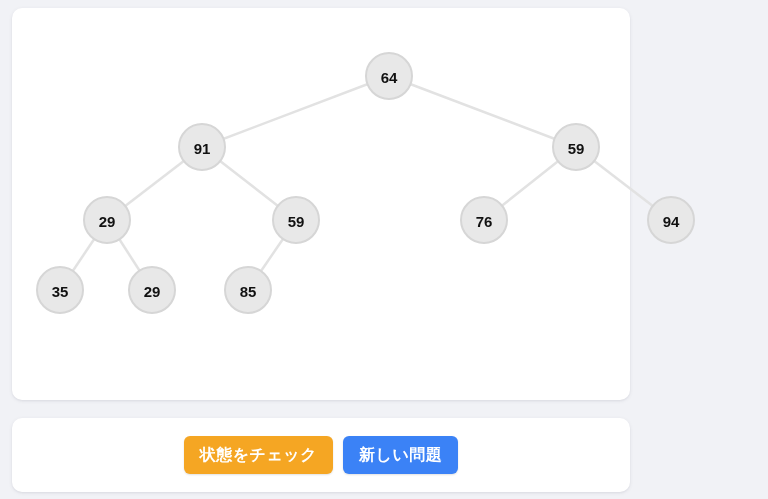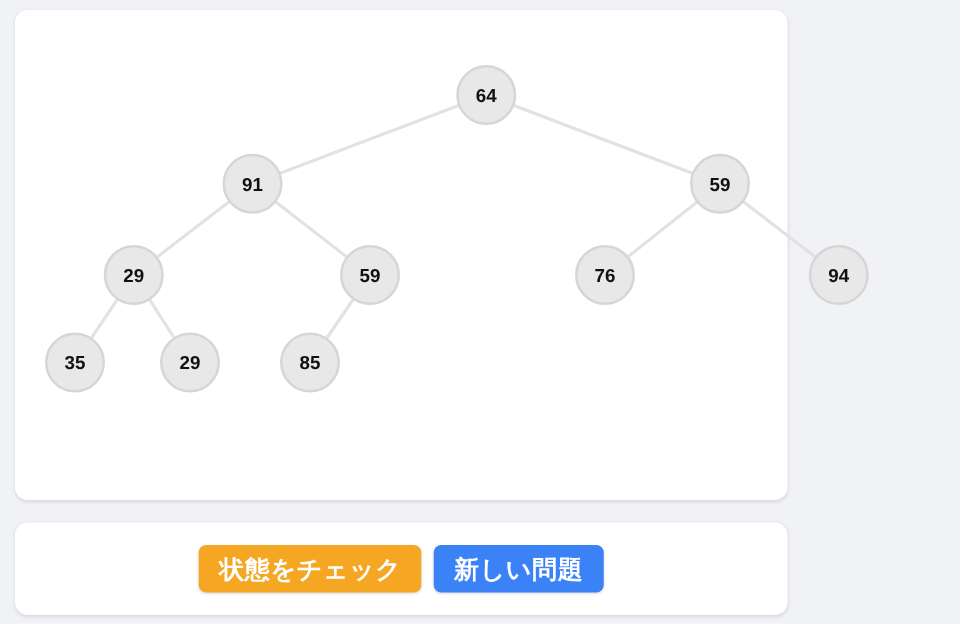--- a/index.html
+++ b/index.html
@@ -45,21 +45,21 @@
     font-weight: bold;
     fill: #111111;
   }
   .btn {
     border: none;
     height: 38px;
     padding: 0 16px;
     border-radius: 6px;
     color: #ffffff;
     font-family: "Liberation Sans", sans-serif;
-    font-size: 20px;
+    font-size: 16px;
     font-weight: bold;
     letter-spacing: 0.5px;
     cursor: pointer;
     box-shadow: 0 1px 2px rgba(0,0,0,0.12);
     white-space: nowrap;
   }
 </style>
 </head>
 <body>
 

